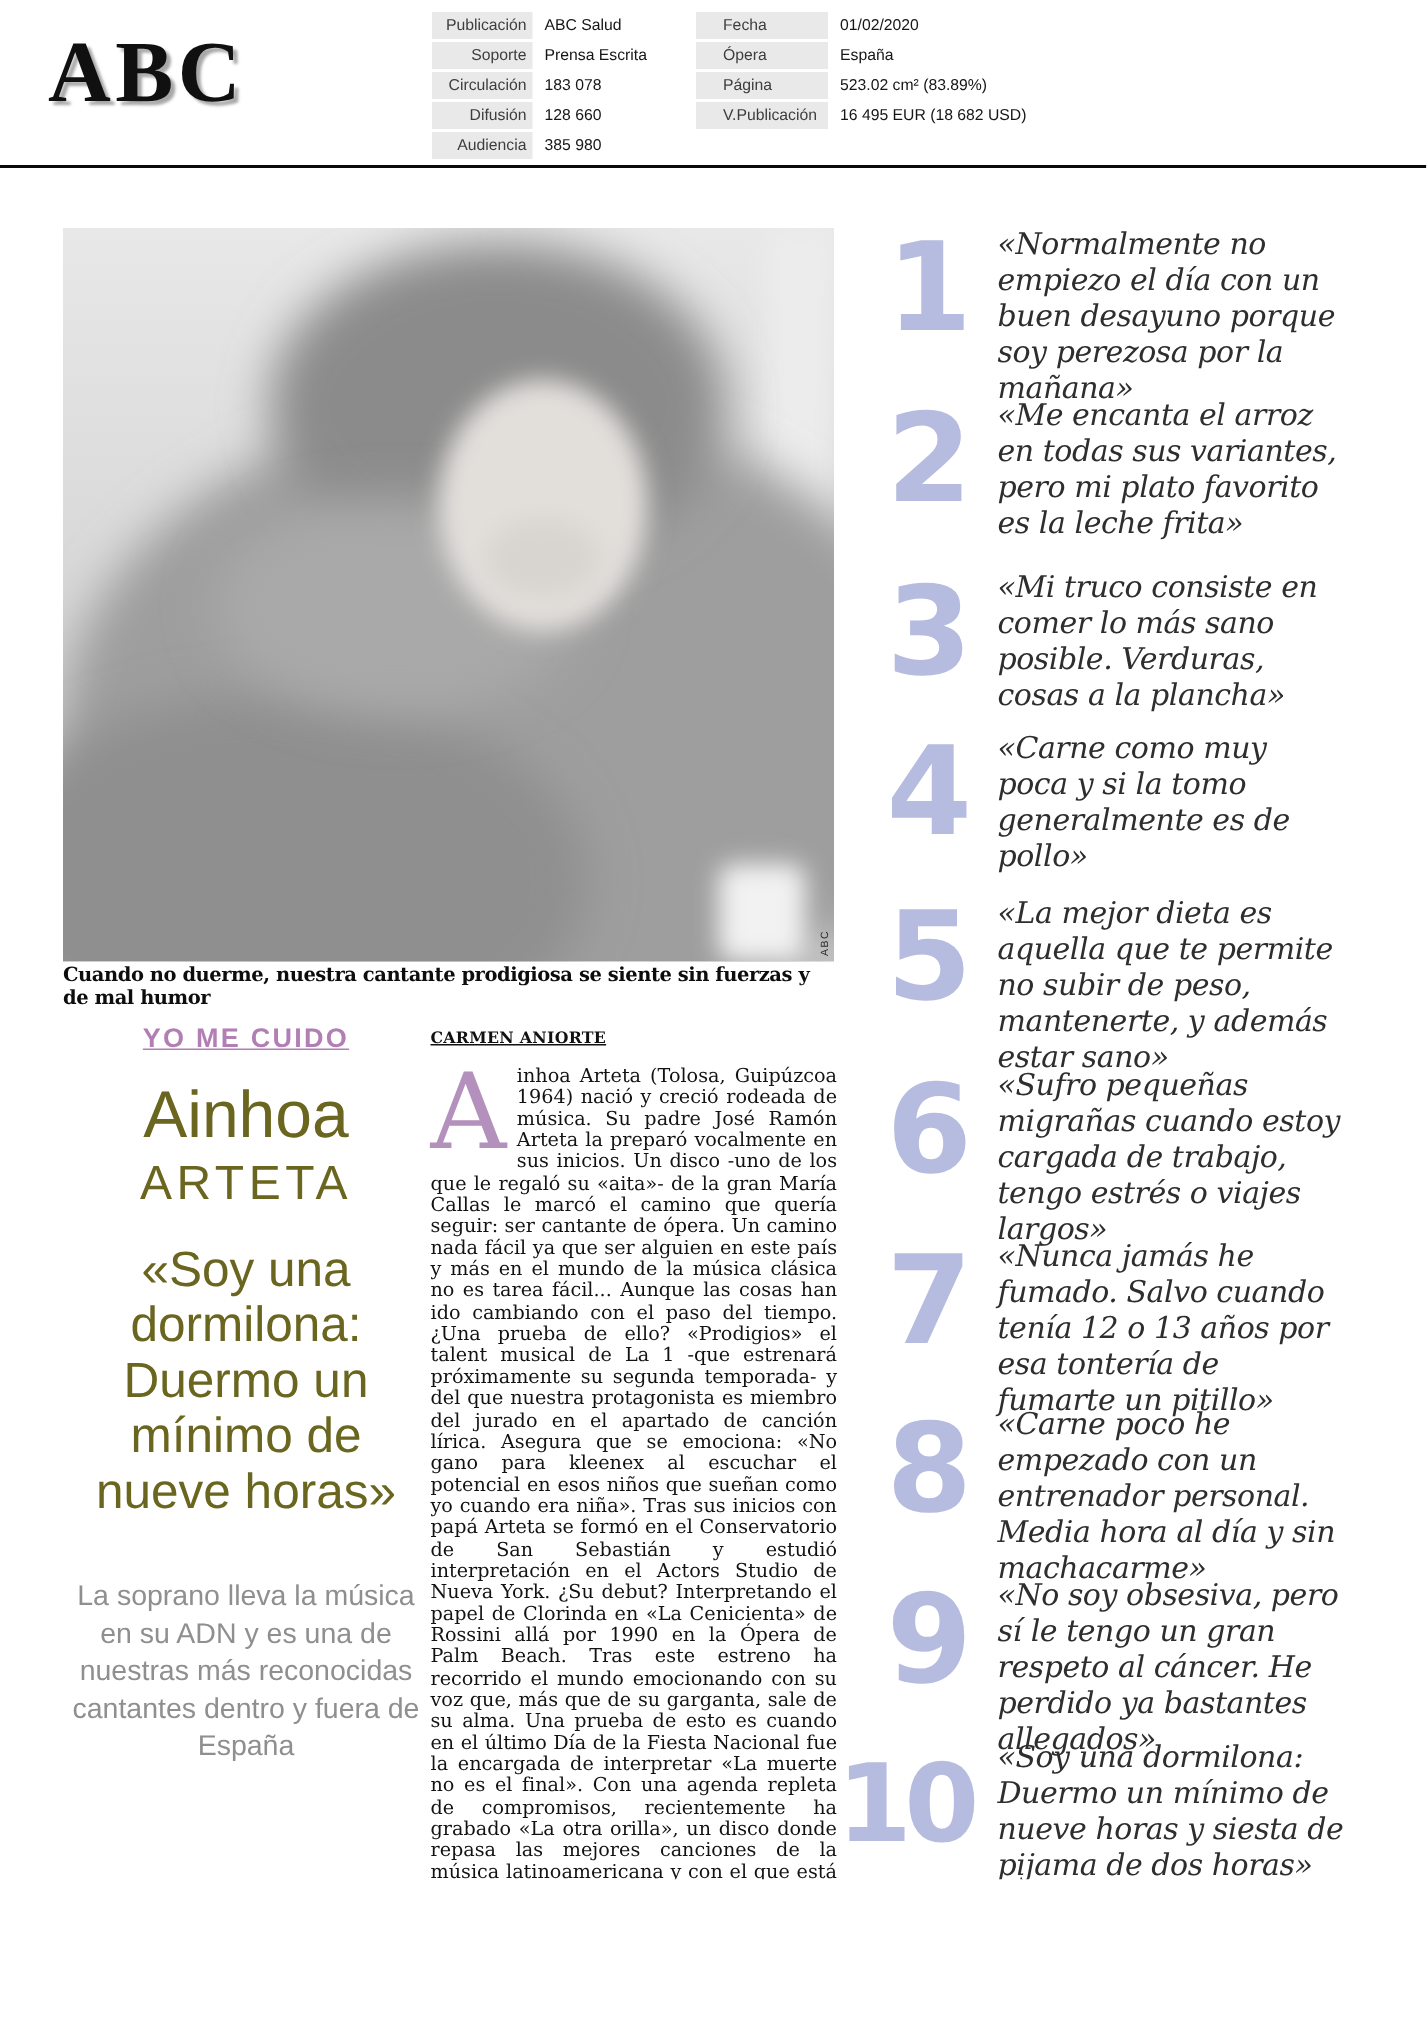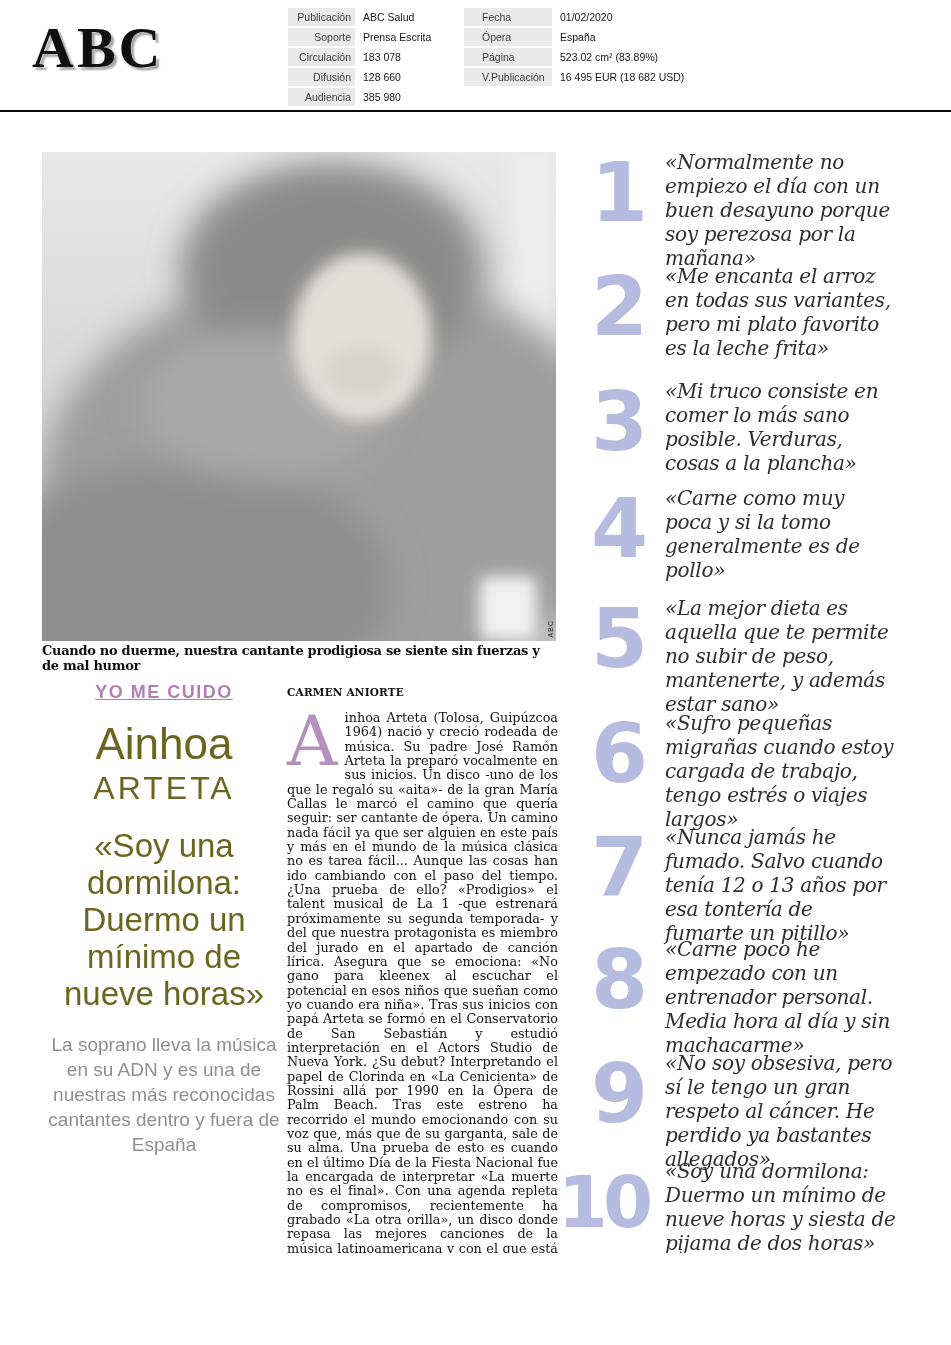--- a/index.html
+++ b/index.html
@@ -49,29 +49,30 @@
     color:var(--kicker-purple,#b27fb5);line-height:28px;text-decoration:underline;
   }
   .name{margin-top:15px;color:var(--headline-olive,#6b661f);font-weight:300;}
   .name-line1{font-size:44px;line-height:45px;}
   .name-line2{font-size:32px;line-height:45px;letter-spacing:3px;}
   .headline{
     margin-top:16px;font-size:33px;line-height:37px;font-weight:300;
     color:var(--headline-olive,#6b661f);
   }
   .standfirst{
-    margin-top:20px;font-size:19px;line-height:25px;font-weight:300;
+    margin-top:40px;font-size:19px;line-height:25px;font-weight:300;
     color:var(--standfirst-gray,#8f8f8f);
   }
   
   .article{position:absolute;left:287px;top:686px;width:271px;}
   .byline{
     font-family:"DejaVu Serif","Liberation Serif",serif;
     font-weight:700;font-size:10.5px;letter-spacing:0.2px;color:#111;
     margin:0 0 13px 0;
+    text-decoration:underline;
   }
   .article-body{
     margin:0;font-family:"DejaVu Serif","Liberation Serif",serif;
     font-size:12.8px;line-height:14.35px;text-align:justify;color:#121212;
   }
   .dropcap{
     float:left;font-size:70px;line-height:56px;padding:2px 7px 0 0;
     color:var(--dropcap-purple,#b491bd);font-family:"DejaVu Serif",serif;
   }
   

